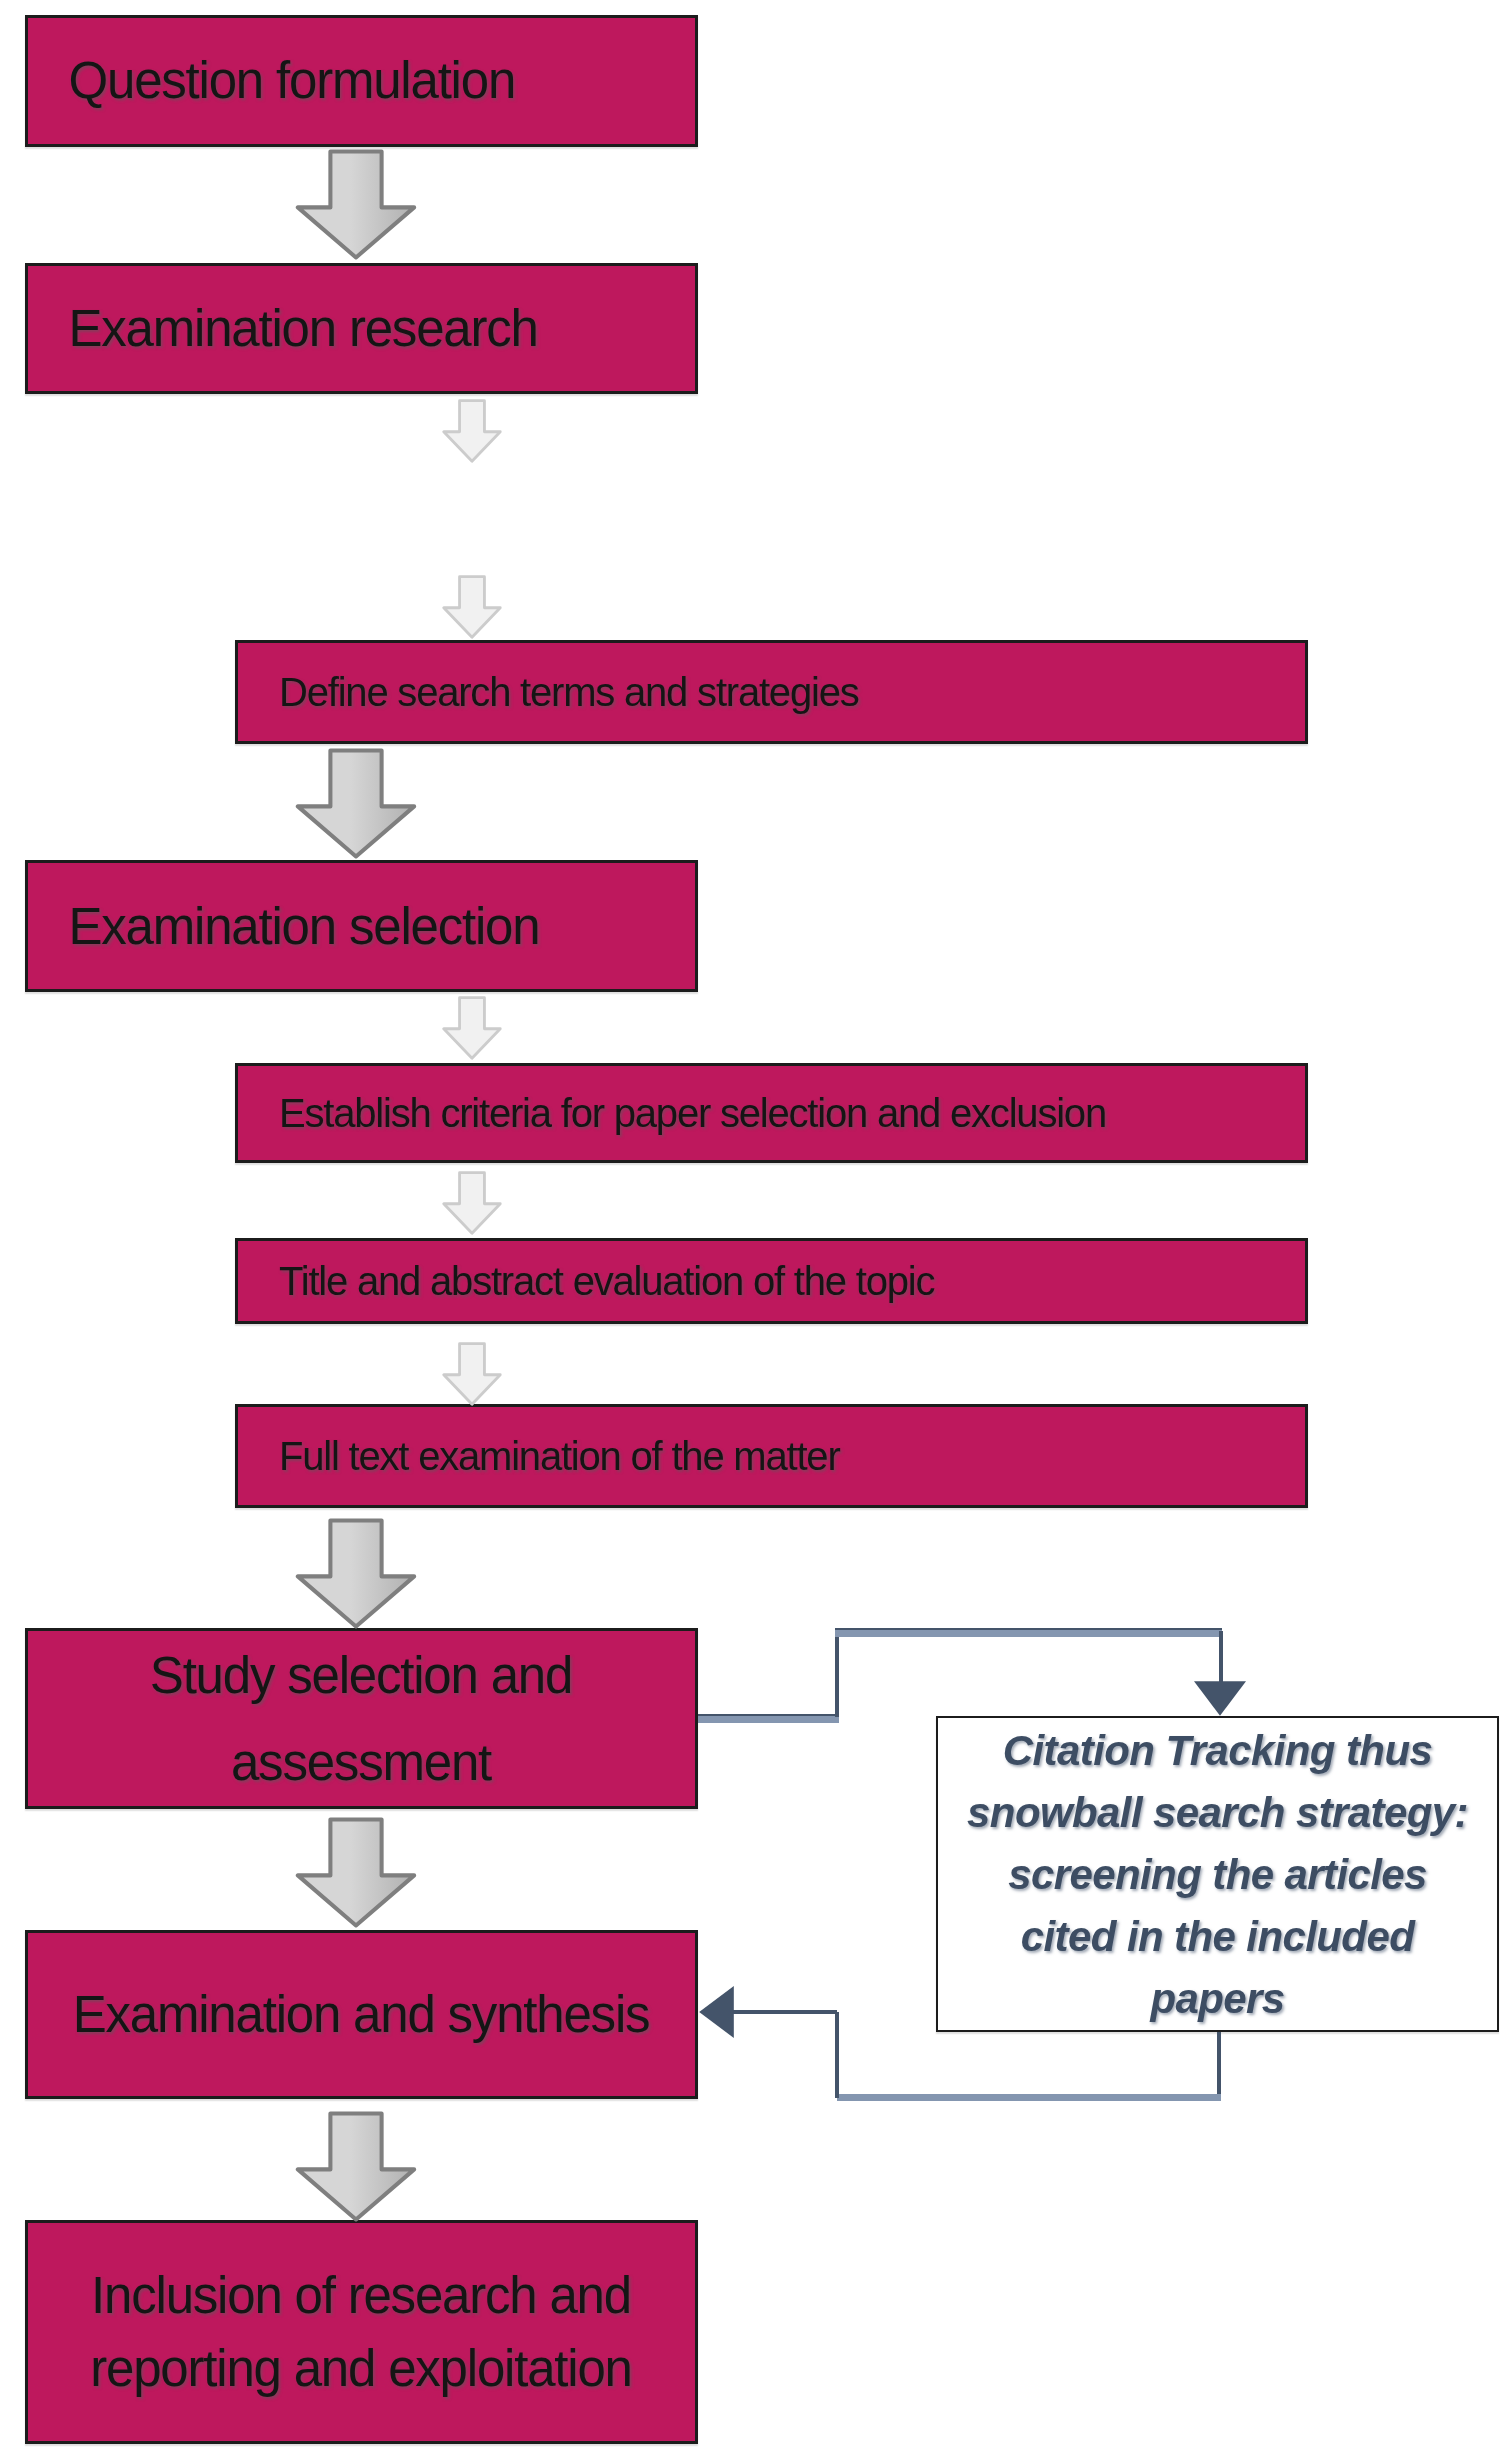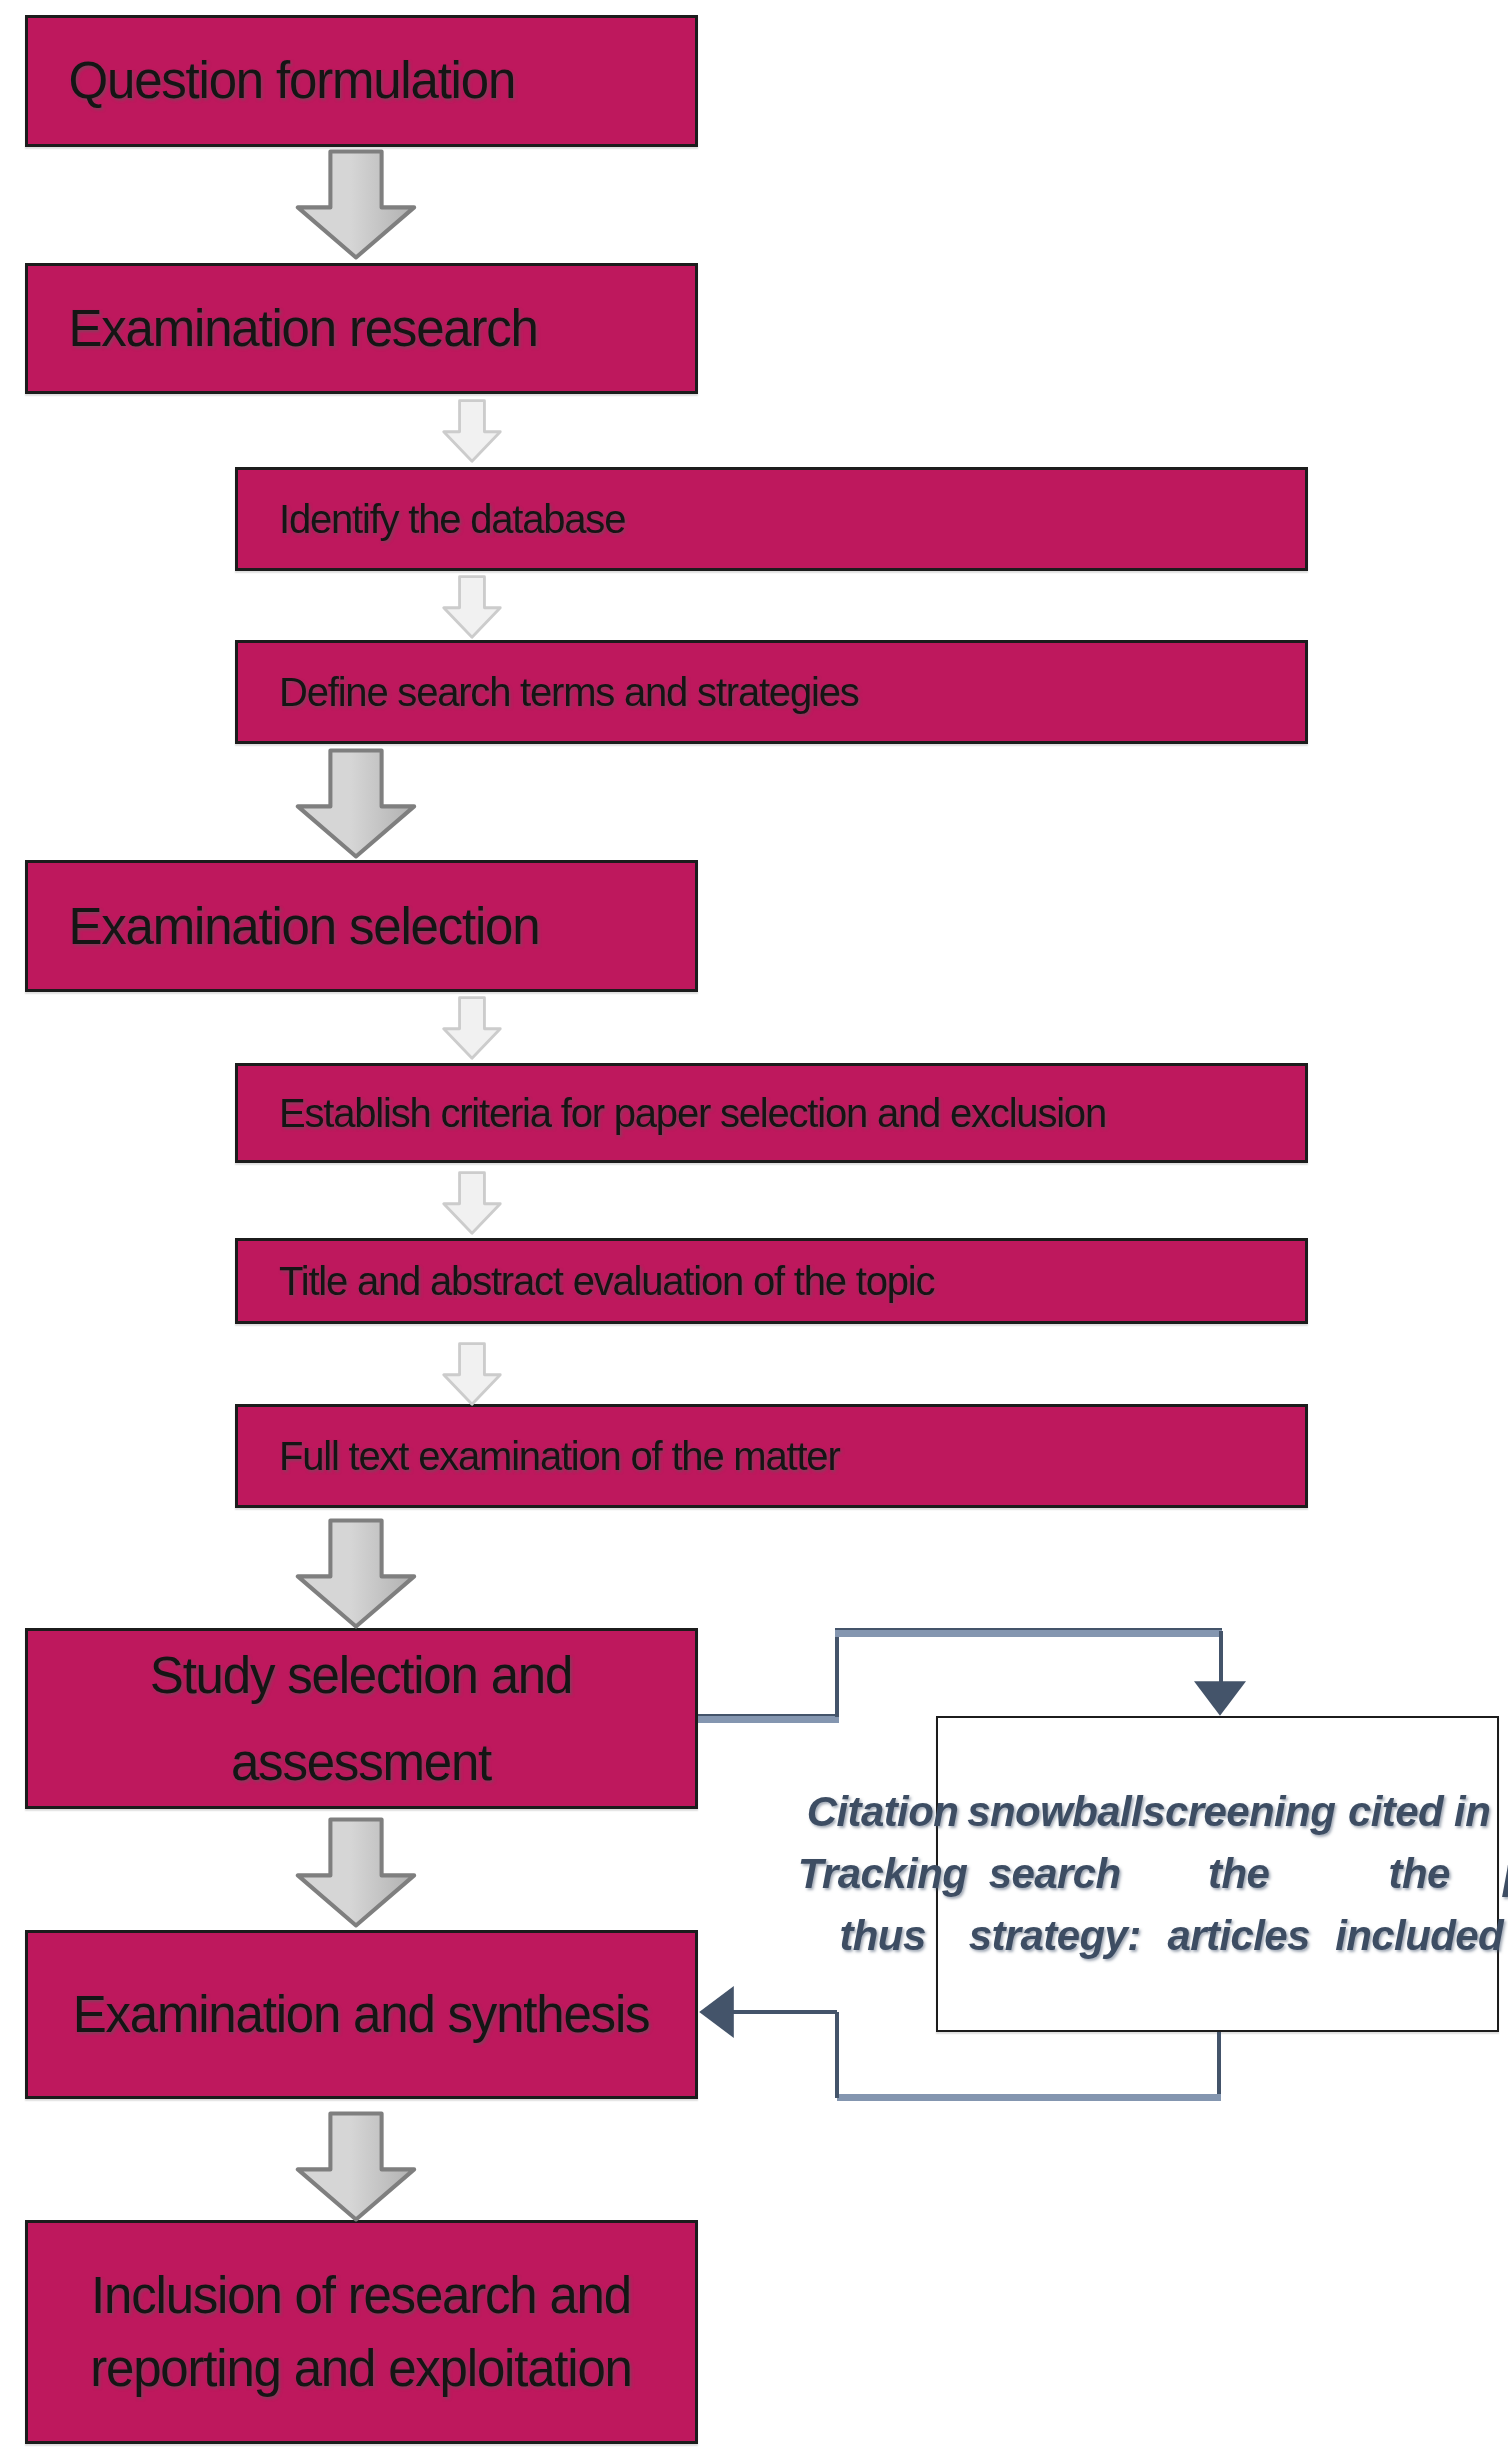--- a/index.html
+++ b/index.html
@@ -44,21 +44,21 @@
   .b-study     { top:1628px; height:181px; line-height:87px; }
   .b-exam      { top:1930px; height:169px; }
   .b-inclusion { top:2220px; height:224px; font-size:49px; line-height:73px; }
 
   .b-citation{
     position:absolute;
     box-sizing:border-box;
     left:936px; top:1716px; width:563px; height:316px;
     border:2.9px solid var(--box-border,#1c1c1c);
     background:#ffffff;
-    display:flex;flex-direction:row;justify-content:center;align-items:center;
+    display:flex;flex-direction:column;justify-content:flex-end;align-items:center;
     text-align:center;
     font-size:42px;line-height:62px;
     font-style:italic;font-weight:700;
     letter-spacing:-0.6px;
     color:var(--citation-text,#3d4d63);
     text-shadow:1.7px 2.3px 2.9px rgba(70,85,110,0.5);
     box-shadow:0 1.7px 1.2px rgba(80,80,80,0.18);
   }
 
   .bigarrow{ position:absolute; left:292px; width:128px; height:111px; }
@@ -82,23 +82,20 @@
 <div id="canvas">
 
   <div class="box main left-al b-question">
     <span class="line">Question formulation</span>
   </div>
 
   <div class="box main left-al b-litres">
     <span class="line">Examination research</span>
   </div>
 
-  <div class="box sub left-al b-identify">
-    <span class="line">Identify the database</span>
-  </div>
 
   <div class="box sub left-al b-define">
     <span class="line">Define search terms and strategies</span>
   </div>
 
   <div class="box main left-al b-litsel">
     <span class="line">Examination selection</span>
   </div>
 
   <div class="box sub left-al b-criteria">

